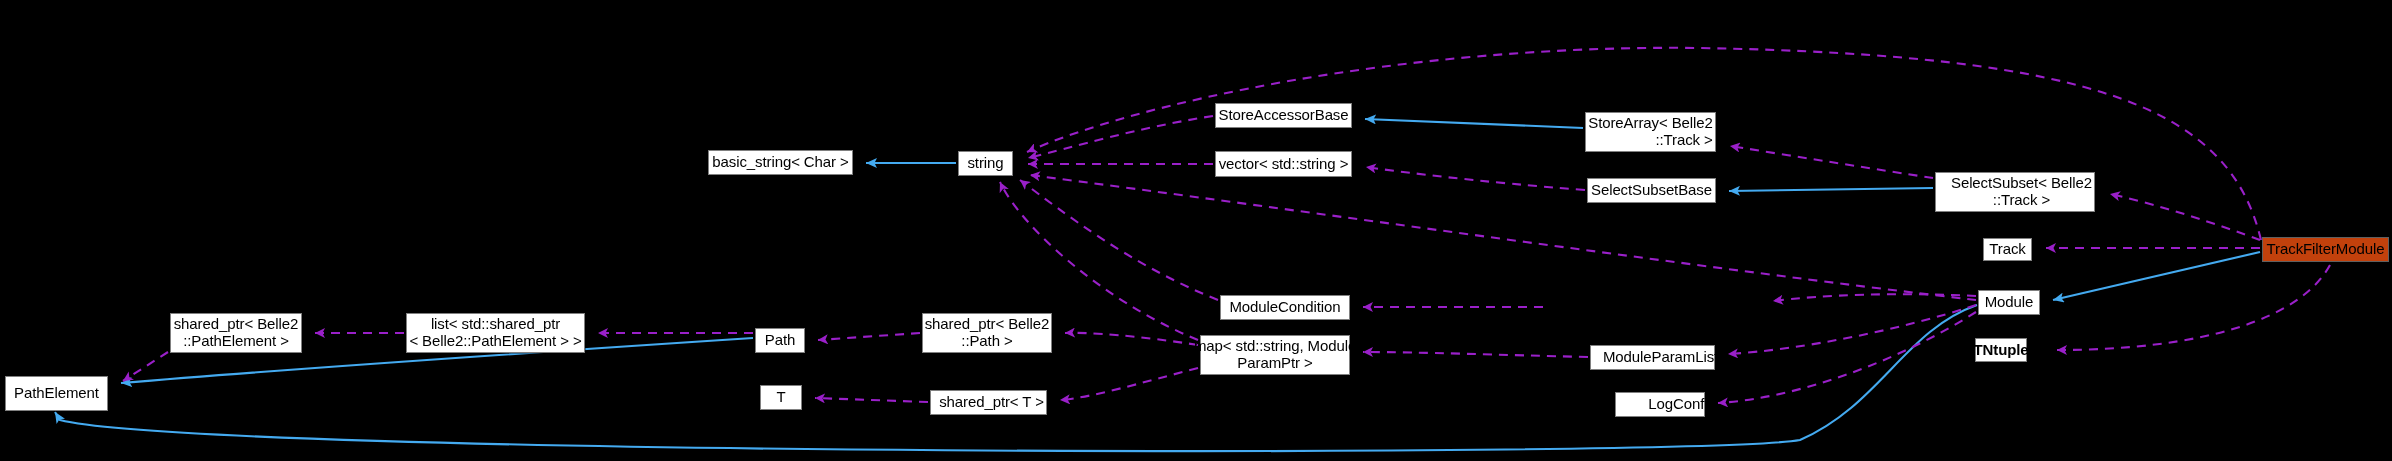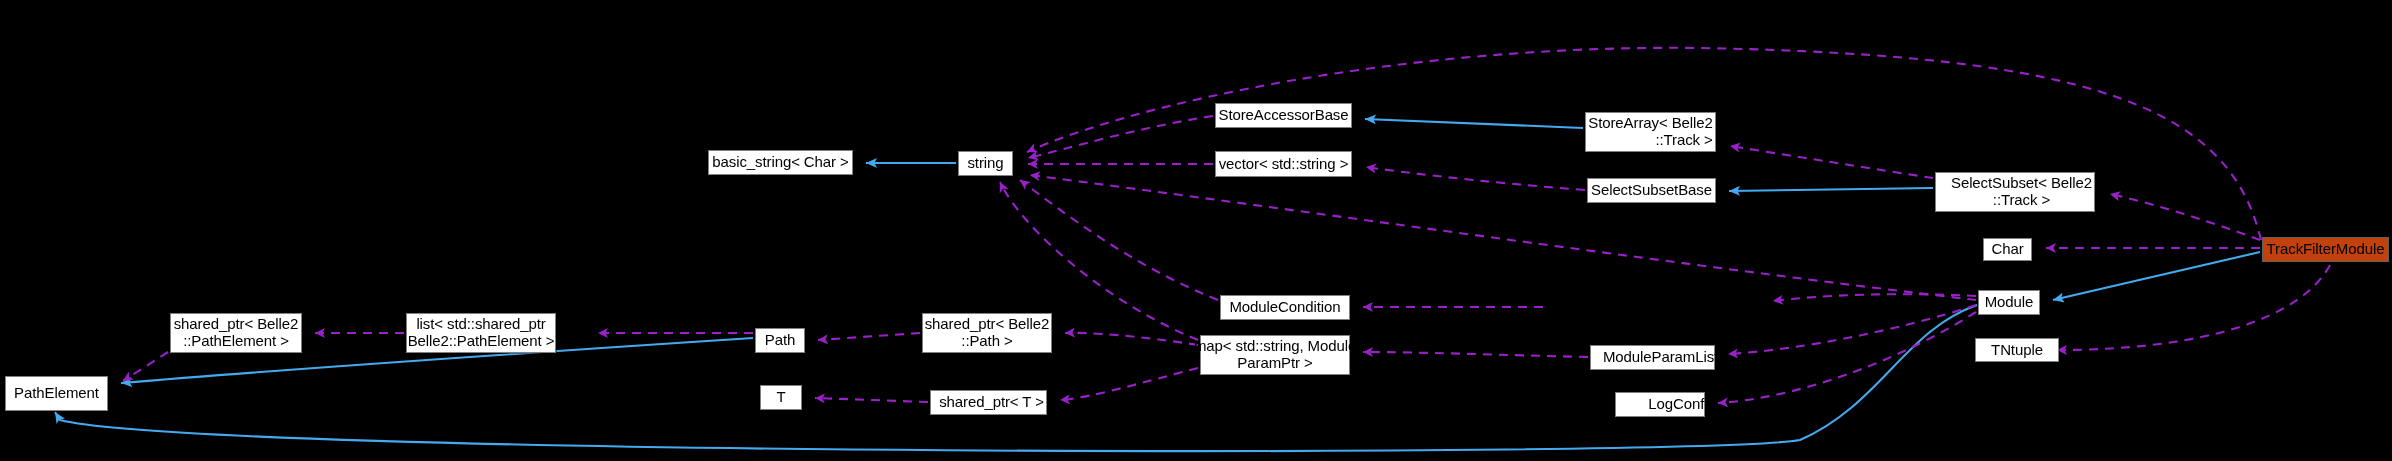--- a/index.html
+++ b/index.html
@@ -82,38 +82,38 @@
       <path d="M1585,190 C1480,182 1400,172 1366,167"></path>
       <path d="M2260,240 C2220,225 2160,205 2110,194"></path>
       <path d="M2260,248 L2046,248"></path>
       <path d="M2330,265 C2300,320 2200,350 2057,350"></path>
     </g>
   </svg>
 
 <div class="node" style="left: 5px; top: 376px; width: 103px; height: 35px;">PathElement</div>
     <div class="node" style="left: 170px; top: 313px; width: 132px; height: 40px;">shared_ptr&lt; Belle2
 ::PathElement &gt;</div>
-    <div class="node" style="left: 406px; top: 313px; width: 150px; height: 40px;">list&lt; std::shared_ptr
+    <div class="node" style="left: 406px; top: 313px; width: 179px; height: 40px;">list&lt; std::shared_ptr
 &lt; Belle2::PathElement &gt; &gt;</div>
     <div class="node" style="left: 708px; top: 150px; width: 145px; height: 25px;">basic_string&lt; Char &gt;</div>
     <div class="node" style="left: 958px; top: 151px; width: 55px; height: 25px;">string</div>
     <div class="node" style="left: 755px; top: 328px; width: 50px; height: 25px;">Path</div>
     <div class="node" style="left: 760px; top: 385px; width: 42px; height: 25px;">T</div>
     <div class="node" style="left: 922px; top: 313px; width: 130px; height: 40px;">shared_ptr&lt; Belle2
 ::Path &gt;</div>
     <div class="node" style="left: 930px; top: 390px; width: 117px; height: 25px; padding-left: 6px;">shared_ptr&lt; T &gt;</div>
     <div class="node" style="left: 1215px; top: 103px; width: 137px; height: 25px;">StoreAccessorBase</div>
     <div class="node" style="left: 1215px; top: 151px; width: 137px; height: 26px;">vector&lt; std::string &gt;</div>
     <div class="node" style="left: 1220px; top: 295px; width: 130px; height: 25px;">ModuleCondition</div>
     <div class="node" style="left: 1200px; top: 335px; width: 150px; height: 40px;">map&lt; std::string, Module
 ParamPtr &gt;</div>
     <div class="node" style="left: 1585px; top: 112px; width: 131px; height: 40px; text-align: right;">StoreArray&lt; Belle2
 ::Track &gt;</div>
     <div class="node" style="left: 1587px; top: 178px; width: 129px; height: 25px;">SelectSubsetBase</div>
     <div class="node" style="left: 1590px; top: 345px; width: 125px; height: 25px; padding-left: 16px;">ModuleParamList</div>
     <div class="node" style="left: 1615px; top: 392px; width: 90px; height: 25px; padding-left: 44px;">LogConfig</div>
     <div class="node" style="left: 1935px; top: 172px; width: 160px; height: 40px; padding-left: 13px;">SelectSubset&lt; Belle2
 ::Track &gt;</div>
-    <div class="node" style="left: 1983px; top: 238px; width: 49px; height: 23px;">Char</div>
+    <div class="node" style="left: 1983px; top: 238px; width: 49px; height: 23px;">Track</div>
     <div class="node" style="left: 1978px; top: 290px; width: 62px; height: 25px;">Module</div>
-    <div class="node" style="left: 1975px; top: 338px; width: 84px; height: 24px;">TNtuple</div>
+    <div class="node" style="left: 1975px; top: 338px; width: 52px; height: 24px; font-weight: bold;">TNtuple</div>
     <div class="node center" style="left: 2262px; top: 237px; width: 127px; height: 25px;">TrackFilterModule</div>
   </div>
 
 </body></html>

